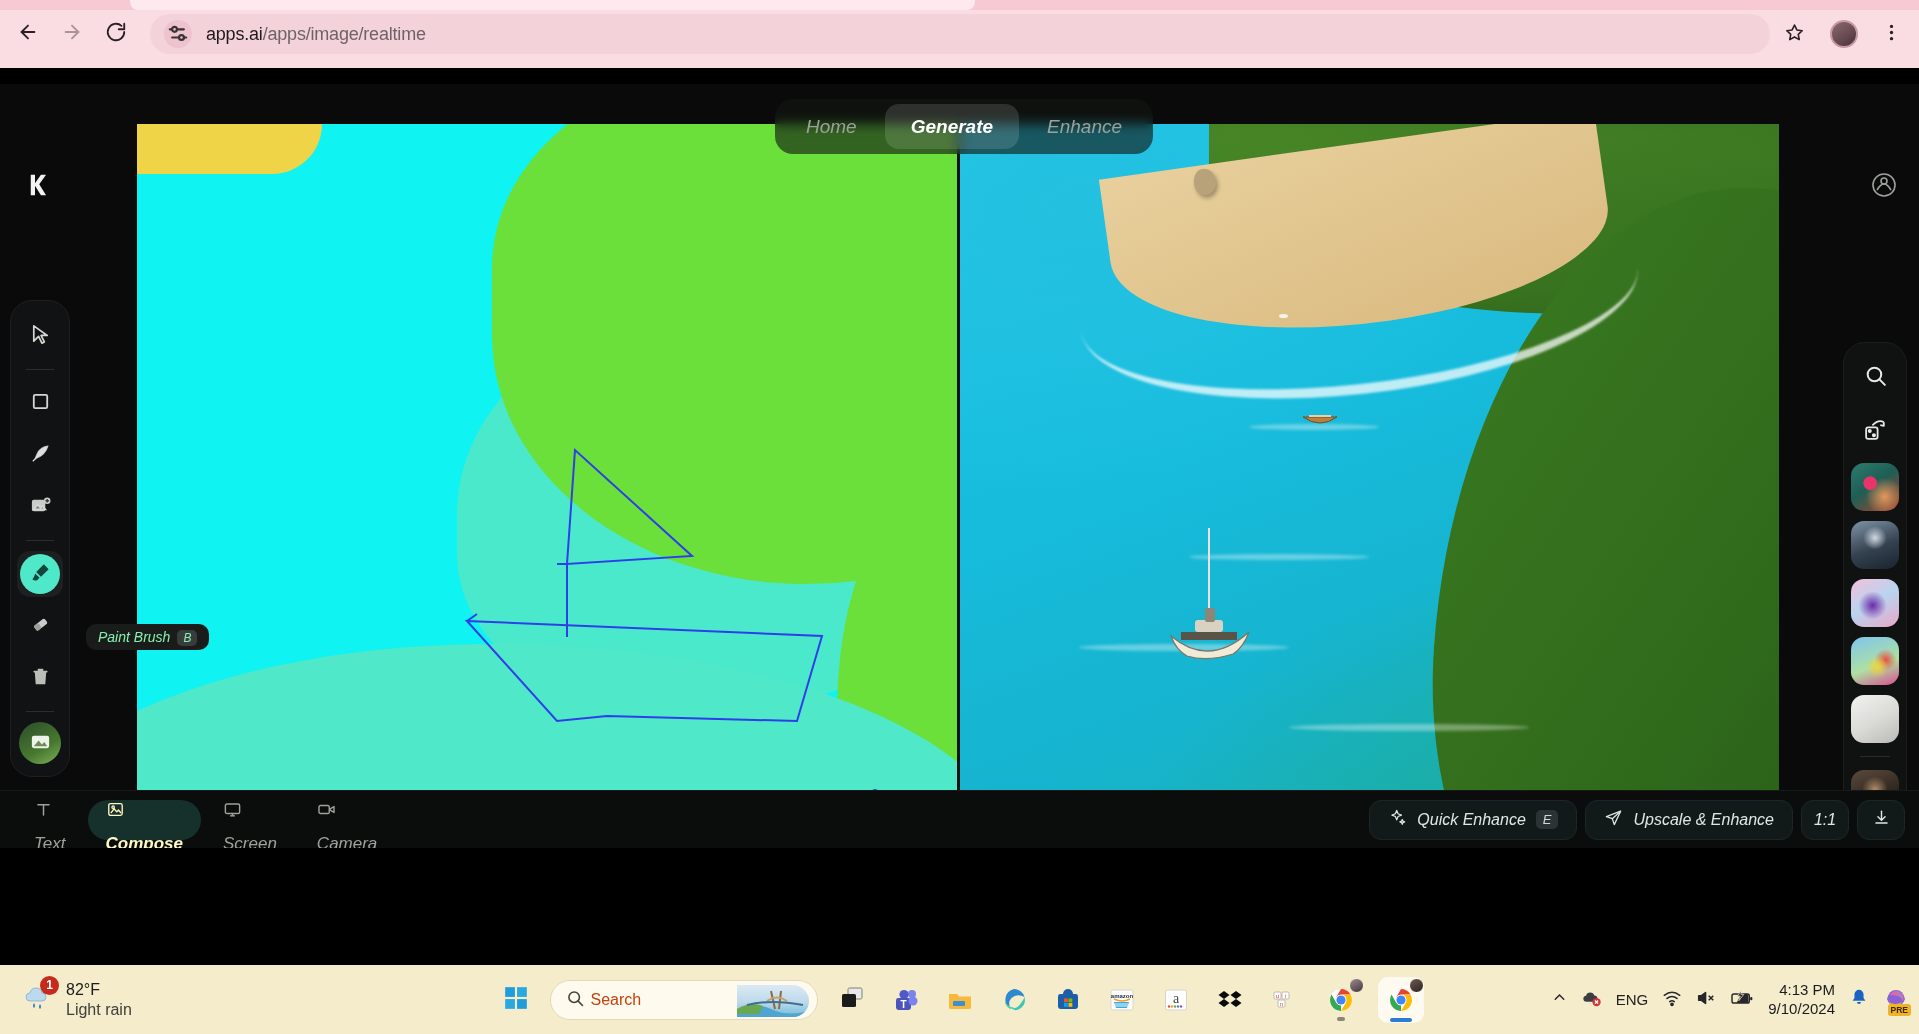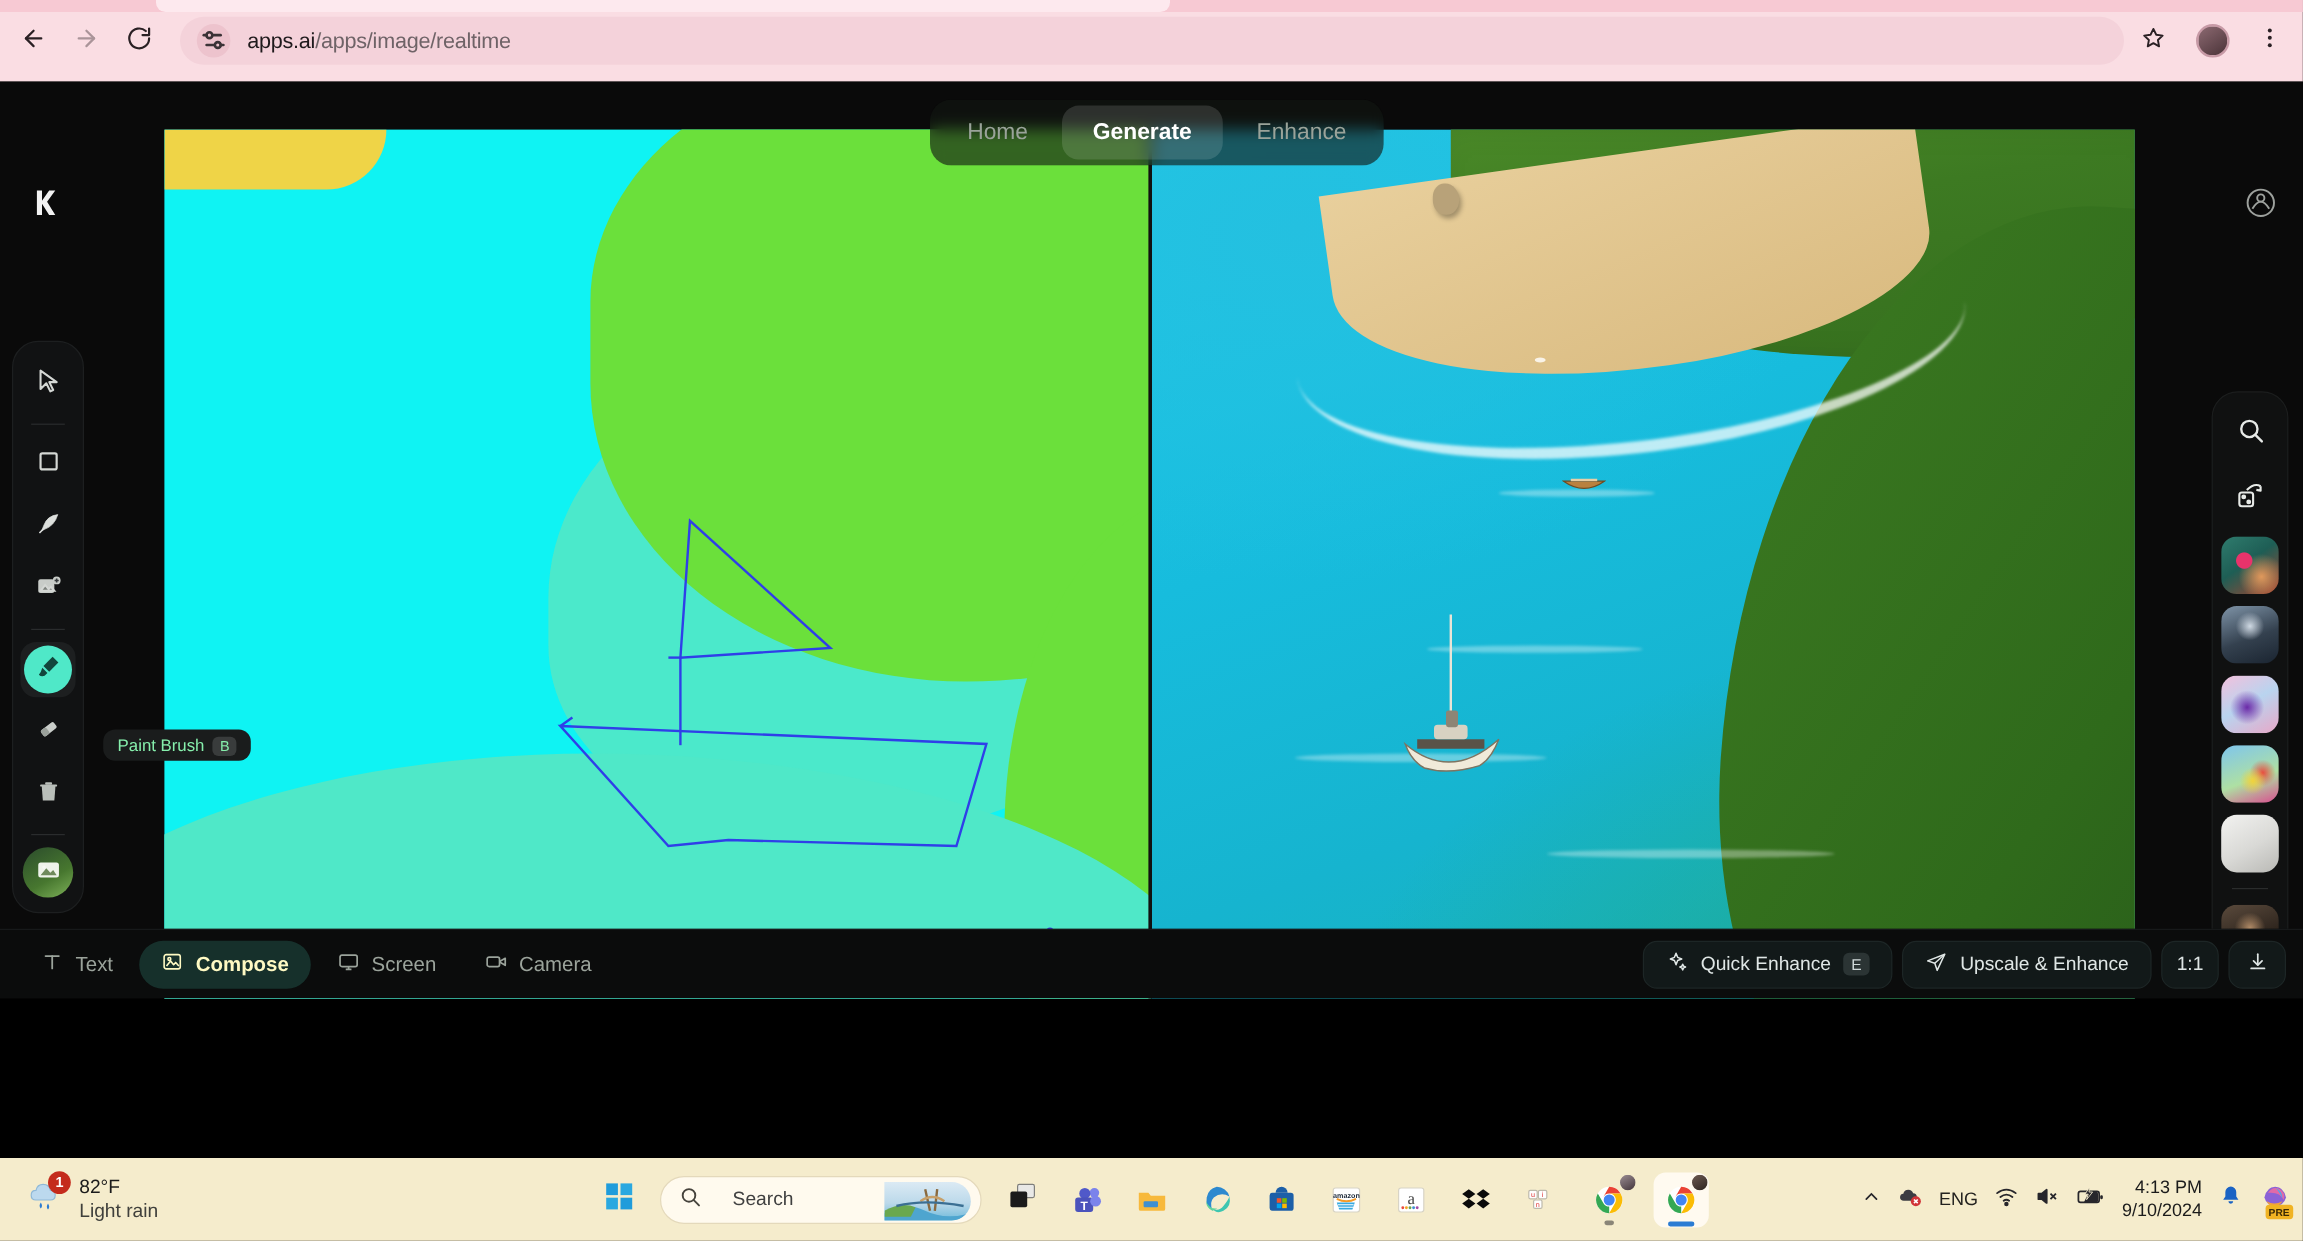--- a/index.html
+++ b/index.html
@@ -51,22 +51,22 @@
   #profile-avatar { right: 55px; }
   #chrome-menu-icon { right: 8px; }
   #profile-avatar .circ {
     width: 28px; height: 28px; border-radius: 50%;
     background: linear-gradient(145deg,#8d6a72,#4a3338);
     border: 2px solid #c79aa6;
   }
 
   
   #app {
-    position: absolute; left: 0; top: 68px; width: 1919px; height: 764px;
-    background: #0a0a0a; overflow: hidden;
+    position: absolute; left: 0; top: 84px; width: 1919px; height: 764px;
+    background: #0a0a0a; overflow: hidden; font-style: italic;
   }
 
   
   #canvas-wrap {
     position: absolute; left: 137px; top: 40px; width: 1642px; height: 821px;
   }
   #canvas-left {
     position: absolute; left: 0; top: 0; width: 822px; height: 821px;
     overflow: hidden; background: #0ff3f3;
   }
@@ -367,21 +367,21 @@
 
   
   #bottom-bar {
     position: absolute; left: 0; bottom: 0; width: 1919px; height: 58px;
     background: #0b0c0c; border-top: 1px solid #17191a;
     display: flex; align-items: center; z-index: 22;
   }
   #bb-left { display: flex; align-items: center; gap: 4px; padding-left: 16px; }
   .bb-item {
     height: 40px; padding: 0 18px; border-radius: 20px; cursor: pointer;
-    display: flex; align-items: center; gap: 10px; font-size: 17px; color: #9ba39b;
+    display: flex; align-items: flex-start; gap: 10px; font-size: 17px; color: #9ba39b; flex-direction: column;
   }
   .bb-item svg { width: 19px; height: 19px; }
   .bb-item.active { background: rgba(79,232,200,.17); color: #fef9c3; font-weight: bold; }
   #bb-right {
     margin-left: auto; display: flex; align-items: center; gap: 8px; padding-right: 14px;
   }
   .bb-btn {
     height: 40px; padding: 0 18px; border-radius: 12px; cursor: pointer;
     display: flex; align-items: center; gap: 10px; font-size: 16px;
     color: #dfe6e5; background: #121919; border: 1px solid #1d2626;
@@ -418,21 +418,21 @@
     position: absolute; left: 50%; transform: translateX(-50%);
     display: flex; align-items: center; gap: 14px;
   }
   .tb-icon { width: 40px; height: 40px; cursor: pointer; position: relative;
     display: flex; align-items: center; justify-content: center; }
   #tb-search {
     width: 268px; height: 40px; border-radius: 20px; background: #fffaee;
     border: 1px solid #e4d9bb; display: flex; align-items: center;
     padding-left: 14px; cursor: pointer; position: relative; overflow: hidden;
   }
-  #tb-search .stext { font-size: 16px; color: #404040; margin-left: 26px; }
+  #tb-search .stext { font-size: 16px; color: #c2410c; margin-left: 6px; }
   #tb-search .bridge {
     position: absolute; right: 8px; top: 4px; width: 72px; height: 32px;
     border-radius: 0 18px 18px 0; overflow: hidden;
     background: linear-gradient(180deg,#dbeaf4 0%,#bcd9ea 55%,#6fbada 100%);
   }
   .tb-active-underline {
     position: absolute; bottom: 1px; left: 50%; transform: translateX(-50%);
     width: 22px; height: 3.5px; border-radius: 2px; background: #2b7cd3;
   }
   .tb-dot-underline {

